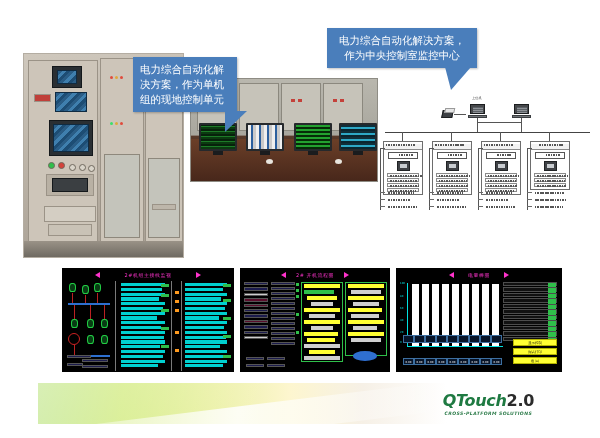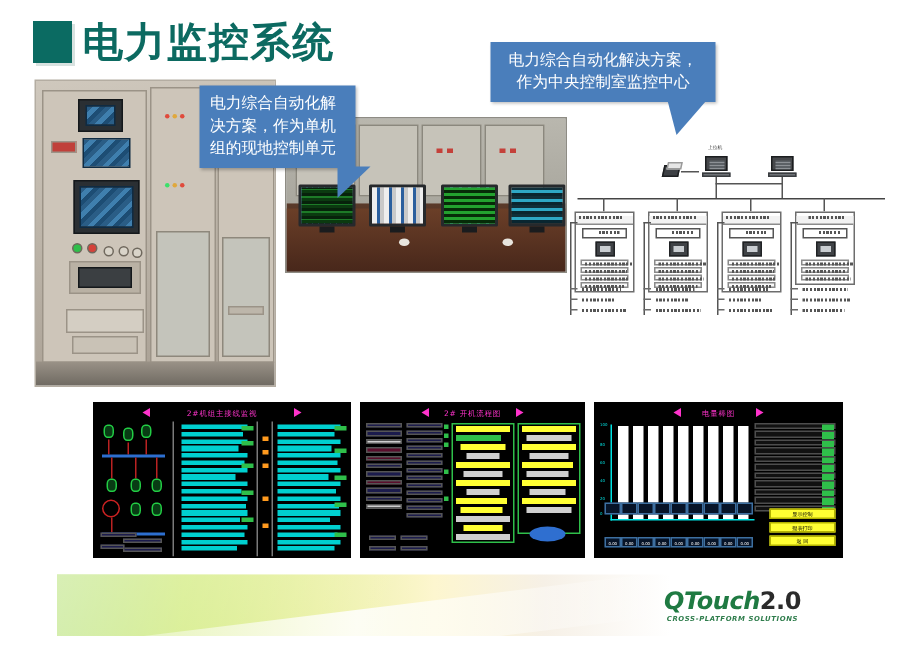--- a/index.html
+++ b/index.html
@@ -187,24 +187,20 @@
   #logo { position: absolute; right: 28px; top: 8px; z-index: 3; text-align: center; }
   #logo-main { font-size: 16px; font-weight: bold; font-style: italic; color: #1f7a42; white-space: nowrap; letter-spacing: -0.3px; }
   #logo-main .ver { color: #2b2b2b; font-style: normal; }
   #logo-sub { font-size: 4.6px; font-weight: bold; font-style: italic; color: #2f7d4c; letter-spacing: .4px; margin-top: 1px; }
 </style>
 </head>
 <body>
 
 <div id="slide">
 
-  <div id="title-bar">
-    <div id="title-marker"></div>
-    <div id="page-title">电力监控系统</div>
-  </div>
 
   <div id="photo-cabinet">
     <div class="cab-panel" style="left:4px; top:6px; width:70px; height:182px;"></div>
     <div class="cab-panel" style="left:76px; top:4px; width:44px; height:184px;"></div>
     <div class="cab-panel" style="left:121px; top:10px; width:38px; height:178px;"></div>
 
     <div class="cab-dark" style="left:28px; top:12px; width:30px; height:22px;"></div>
     <div class="cab-screen" style="left:33px; top:16px; width:20px; height:14px;"></div>
 
     <div class="cab-panel" style="left:10px; top:40px; width:17px; height:8px; background:#c0403a;"></div>

